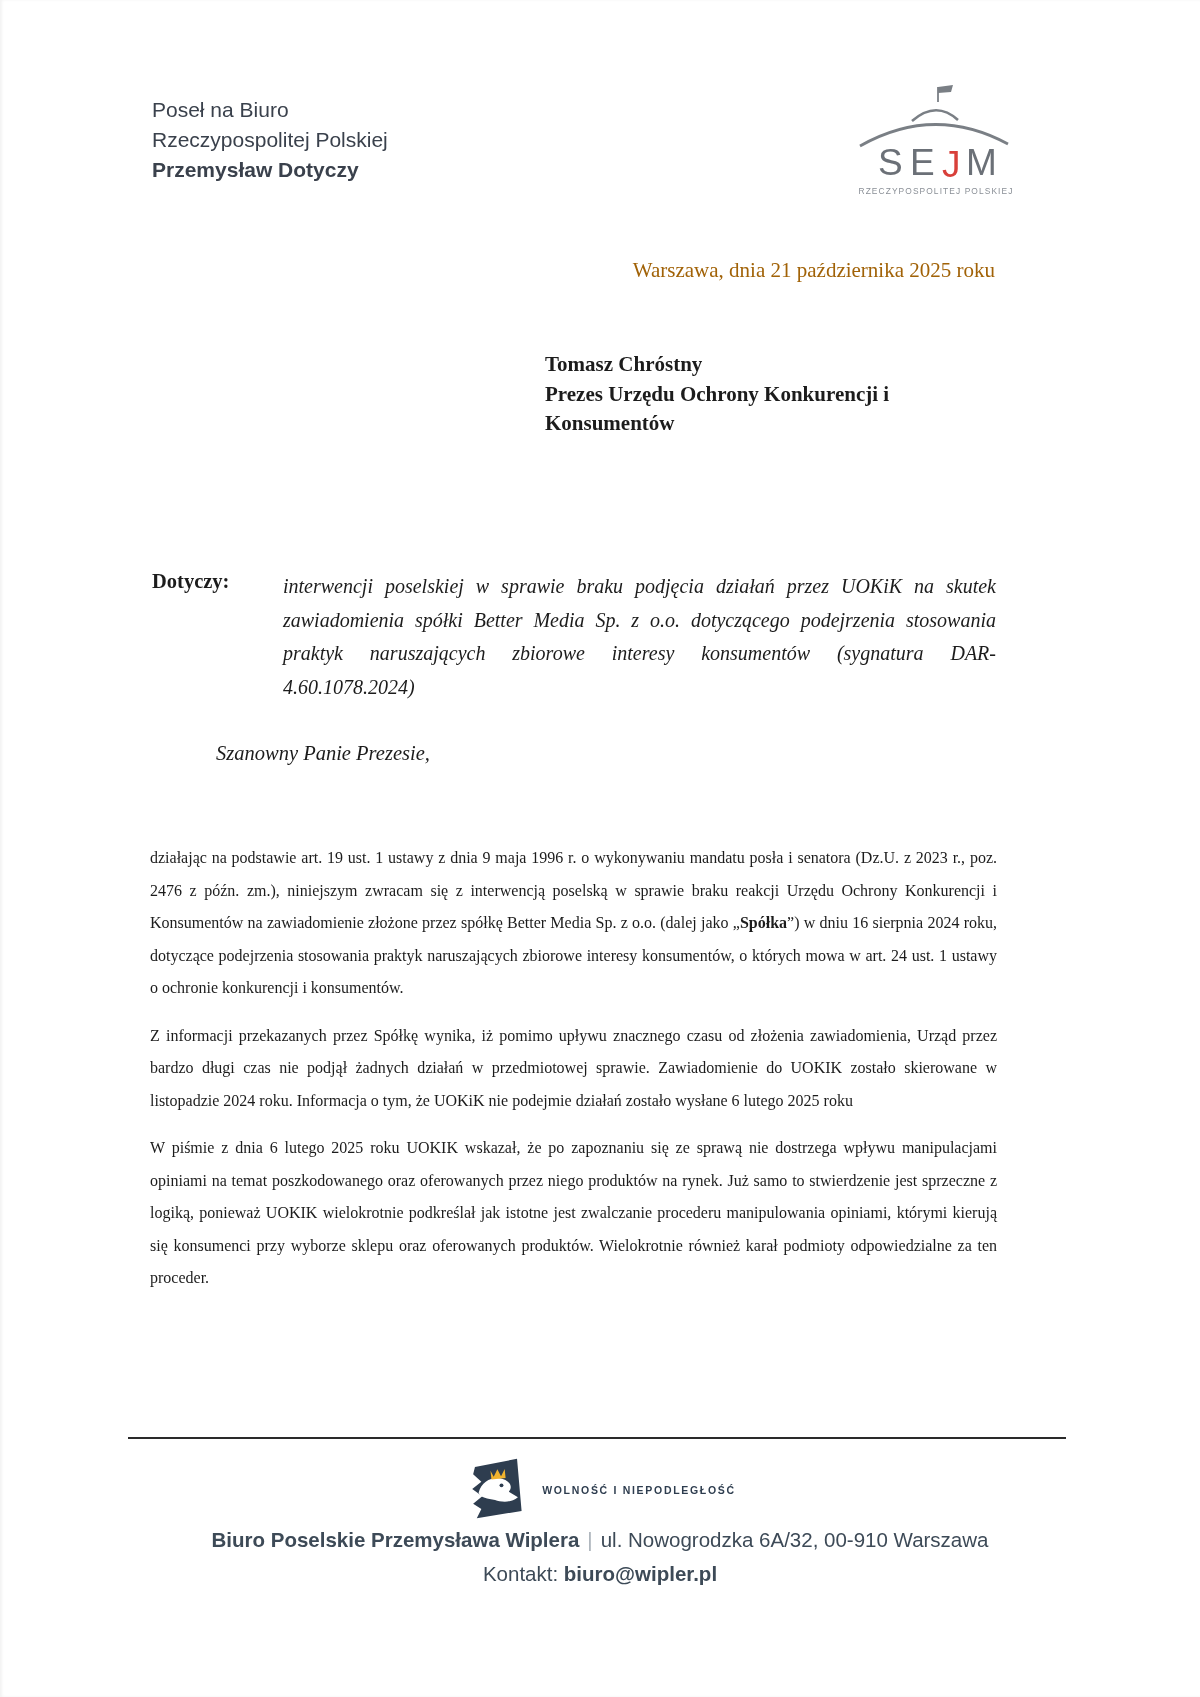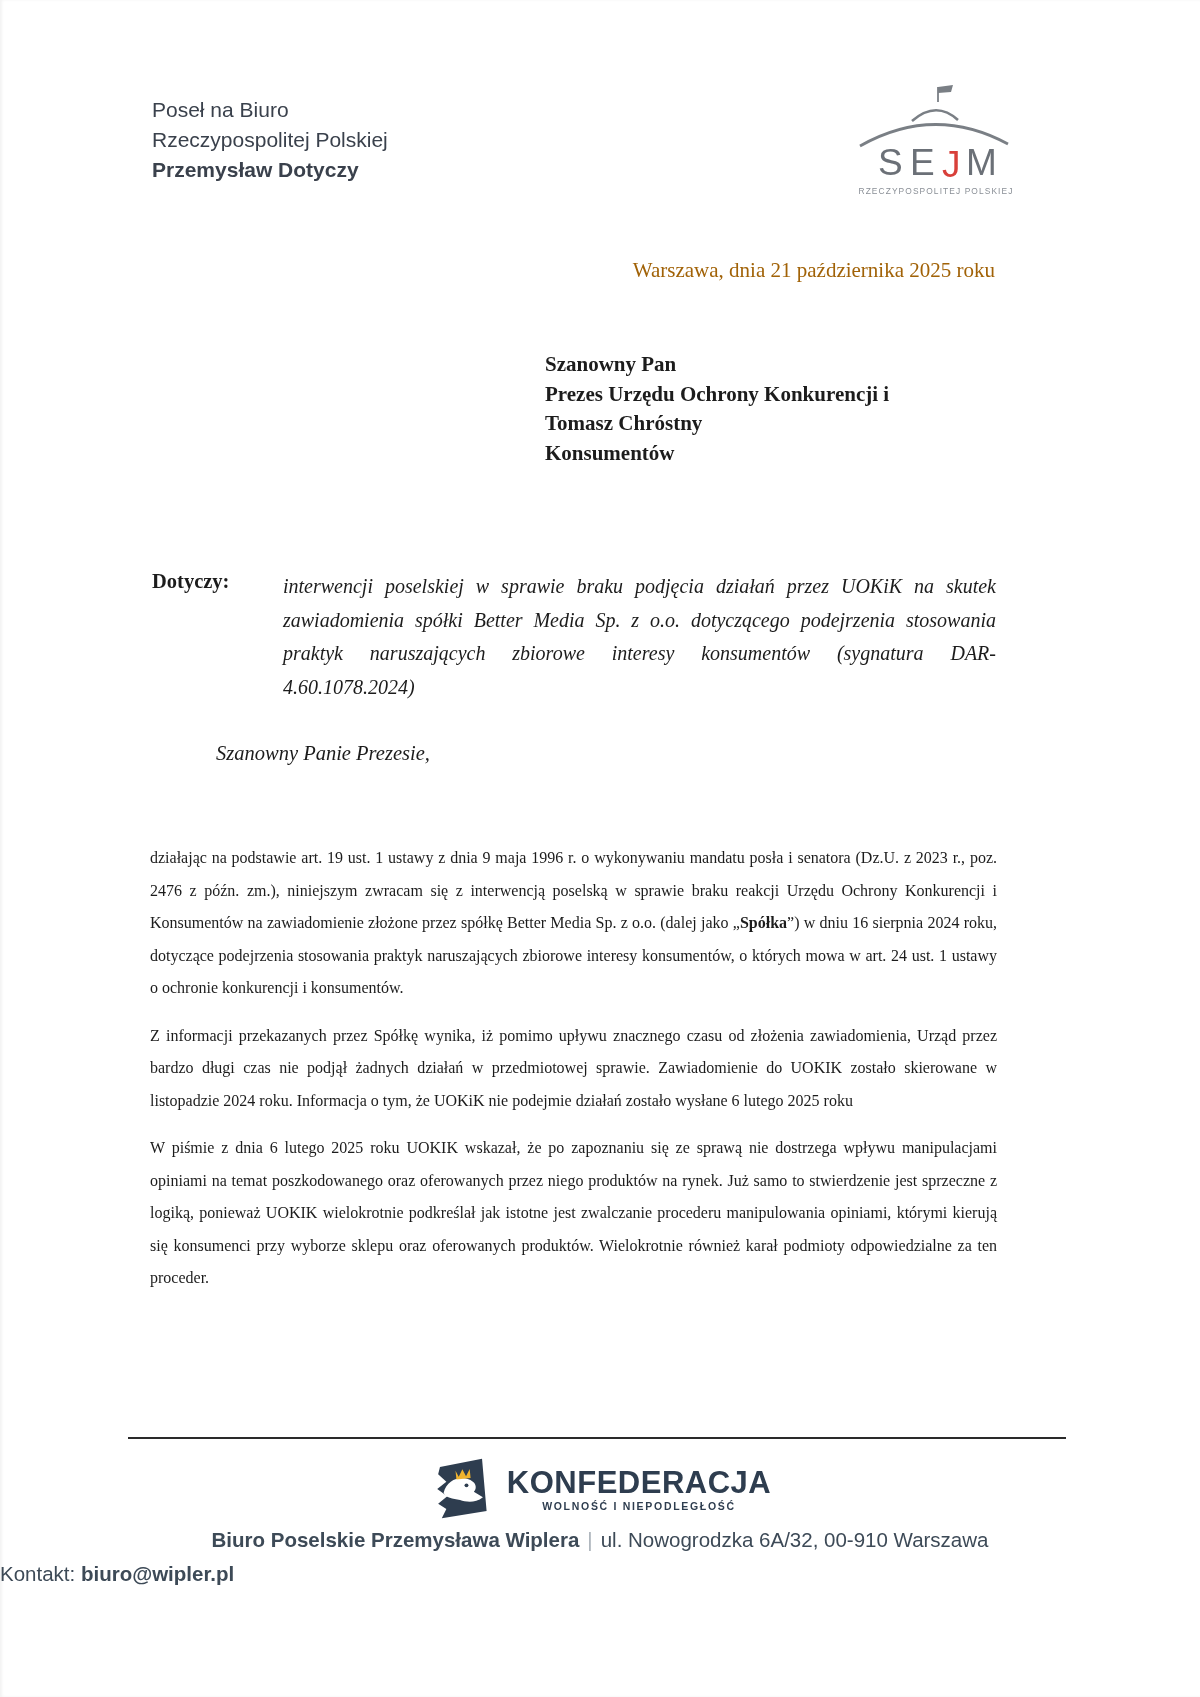--- a/index.html
+++ b/index.html
@@ -122,21 +122,21 @@
     font-family: "Liberation Sans", sans-serif;
     font-size: 20.5px;
     color: #3d4a57;
   }
   .footer-line1 .bold { font-weight: 700; }
   .footer-line1 .sep { color: #aab2ba; padding: 0 8px; font-weight: 400; }
   .footer-line2 {
     position: absolute;
     left: 0; top: 1562px;
     width: 1200px;
-    text-align: left;
+    text-align: center;
     font-family: "Liberation Sans", sans-serif;
     font-size: 20.5px;
     color: #3d4a57;
   }
   .footer-line2 .bold { font-weight: 700; }
 </style>
 </head>
 <body>
 
 <div class="page">
@@ -164,23 +164,22 @@
       <text x="58" y="91" fill="#6b7077">E</text>
       <text x="90" y="93" fill="#d8403a">J</text>
       <text x="114" y="91" fill="#6b7077">M</text>
     </g>
     <text x="84" y="110" text-anchor="middle" font-family="Liberation Sans, sans-serif" font-size="8.4" letter-spacing="1.1" fill="#8a8f96">RZECZYPOSPOLITEJ POLSKIEJ</text>
   </svg>
 
   <div class="dateline">Warszawa, dnia 21 października 2025 roku</div>
 
   <div class="recipient">
-    <div>Szanowny Pan</div>
+    <div>Tomasz Chróstny</div>
     <div>Prezes Urzędu Ochrony Konkurencji i</div>
-    <div>Tomasz Chróstny</div>
     <div>Konsumentów</div>
   </div>
 
   <div class="subject-label">Dotyczy:</div>
   <div class="subject-text">interwencji poselskiej w sprawie braku podjęcia działań przez UOKiK na skutek zawiadomienia spółki Better Media Sp. z o.o. dotyczącego podejrzenia stosowania praktyk naruszających zbiorowe interesy konsumentów (sygnatura DAR-4.60.1078.2024)</div>
 
   <div class="salutation">Szanowny Panie Prezesie,</div>
 
   <div class="body-text">
     <p><span>działając na podstawie art. 19 ust. 1 ustawy z dnia 9 maja 1996 r. o wykonywaniu mandatu posła i senatora (Dz.U. z 2023 r., poz. 2476 z późn. zm.), niniejszym zwracam się z interwencją poselską w sprawie braku reakcji Urzędu Ochrony Konkurencji i Konsumentów na zawiadomienie złożone przez spółkę Better Media Sp. z o.o. (dalej jako „</span><span class="bold">Spółka</span><span>”) w dniu 16 sierpnia 2024 roku, dotyczące podejrzenia stosowania praktyk naruszających zbiorowe interesy konsumentów, o których mowa w art. 24 ust. 1 ustawy o ochronie konkurencji i konsumentów.</span></p>
@@ -191,21 +190,20 @@
   <div class="footer-divider"></div>
 
   <div class="konf-logo-row">
     <svg class="konf-eagle" viewBox="0 0 70 72" aria-hidden="true">
       <path d="M12 12 L58 3 L63 60 L14 68 L19 58 L10 52 L20 44 L9 36 L19 28 L10 20 Z" fill="#2e3d4f"></path>
       <path d="M16 40 C 20 24 38 20 48 28 C 52 31 52 36 49 39 L 59 45 C 50 52 40 50 34 48 C 26 46 18 46 16 40 Z" fill="#ffffff"></path>
       <circle cx="41" cy="32" r="2.1" fill="#2e3d4f"></circle>
       <path d="M29 16 L32.5 22.5 L36.5 14.5 L40.5 22 L44.5 14 L45.5 24 L30 25.5 Z" fill="#f0b32e"></path>
     </svg>
     <div class="konf-text">
-      <div class="konf-name">KONFEDERACJA</div>
       <div class="konf-tagline">WOLNOŚĆ I NIEPODLEGŁOŚĆ</div>
     </div>
   </div>
 
   <div class="footer-line1">
     <span class="bold">Biuro Poselskie Przemysława Wiplera</span><span class="sep">|</span><span>ul. Nowogrodzka 6A/32, 00-910 Warszawa</span>
   </div>
 
   <div class="footer-line2">
     <span>Kontakt:</span>

